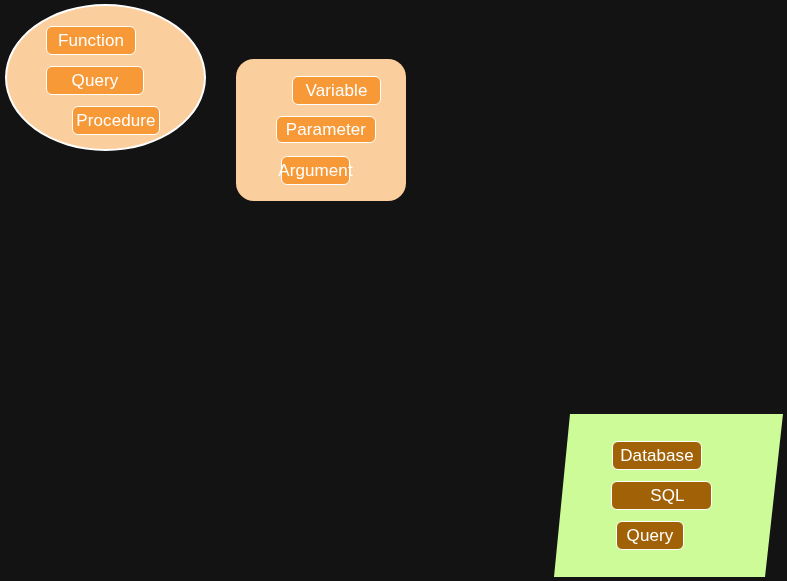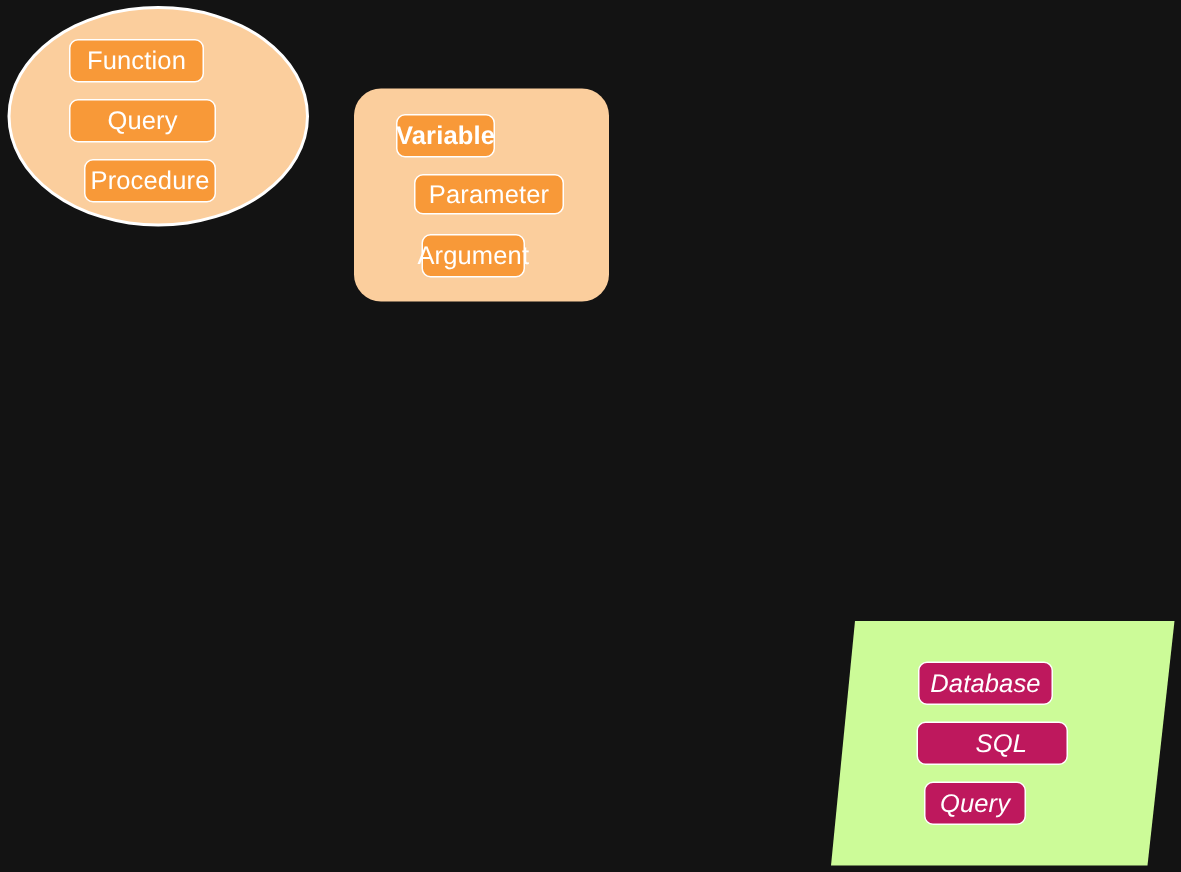--- a/index.html
+++ b/index.html
@@ -72,31 +72,30 @@
     font-size: 17px;
     line-height: 1;
     letter-spacing: 0.1px;
     text-align: center;
     user-select: none;
   }
   .node.orange {
     background: #F89938;
   }
   .node.green {
-    background: #be185d;
-    font-style: italic;
+    background: #a16207;
   }
 
   
   #node-function  { left: 46px;  top: 26px;  width: 90px;  height: 29px; }
   #node-method    { left: 46px;  top: 66px;  width: 98px;  height: 29px; }
-  #node-procedure { left: 56px;  top: 106px; width: 88px;  height: 29px; text-align: right; }
+  #node-procedure { left: 72px;  top: 106px; width: 88px;  height: 29px; text-align: right; }
 
   
-  #node-variable  { left: 264px; top: 76px;  width: 66px;  height: 29px; font-weight: bold; }
+  #node-variable  { left: 292px; top: 76px;  width: 89px;  height: 29px; }
   #node-parameter { left: 276px; top: 116px; width: 100px; height: 27px; }
   #node-argument  { left: 281px; top: 156px; width: 69px;  height: 29px; }
 
   
   #node-database  { left: 612px; top: 441px; width: 90px;  height: 29px; }
   #node-sql       { left: 611px; top: 481px; width: 101px; height: 29px; padding-left: 12px; }
   #node-query     { left: 616px; top: 521px; width: 68px;  height: 29px; }
 </style>
 </head>
 <body>

